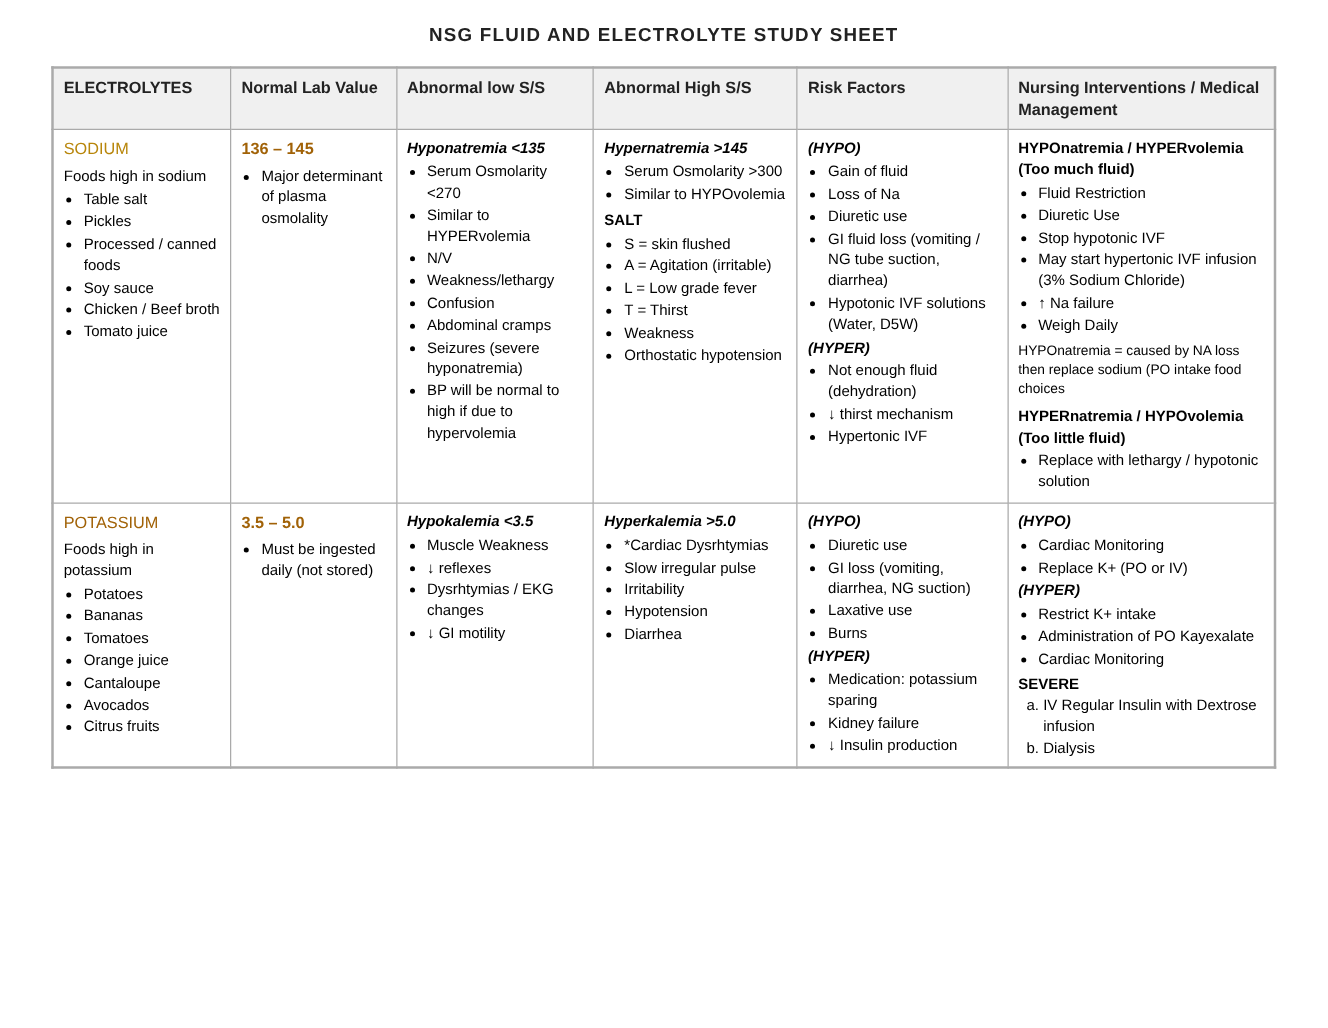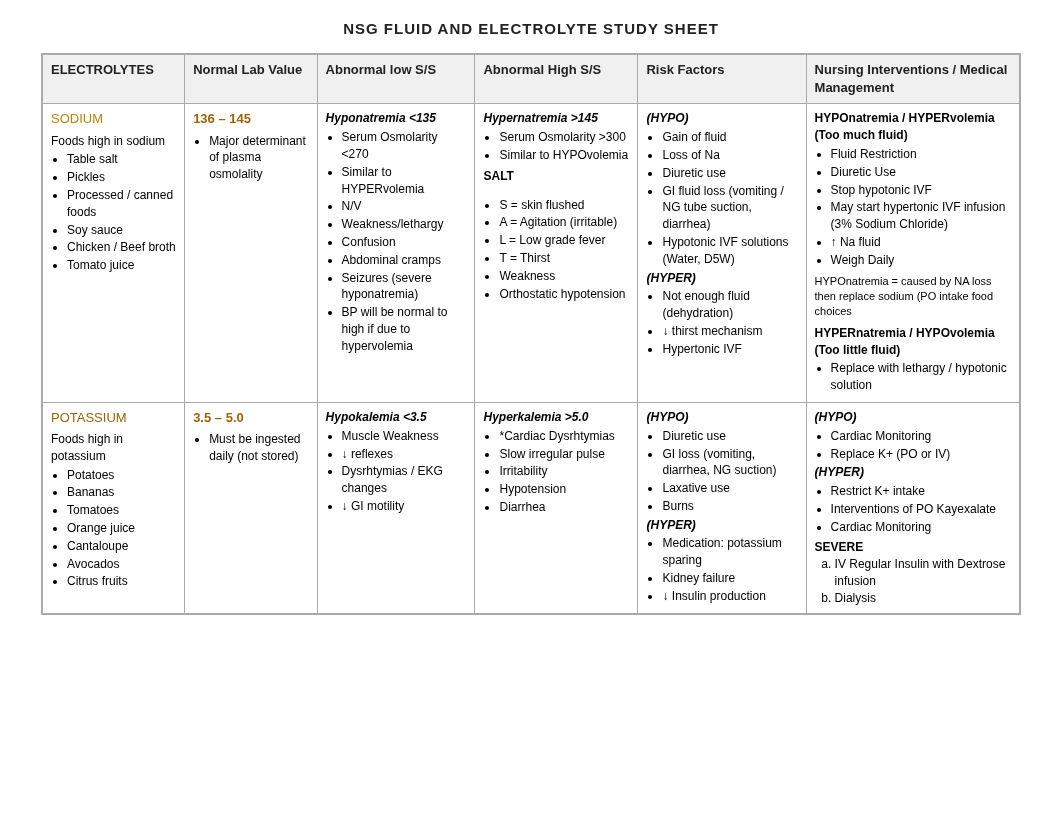--- a/index.html
+++ b/index.html
@@ -69,21 +69,21 @@
     }
 
     .hypo-label, .hyper-label {
       font-weight: bold;
       margin-bottom: 2px;
       font-style: italic;
     }
     .section-title {
       font-weight: bold;
       margin-top: 4px;
-      margin-bottom: 12px;
+      margin-bottom: 2px;
     }
 
     ul.bullet-list {
       list-style: disc;
       padding-left: 16px;
       margin: 2px 0;
     }
     ul.bullet-list li { margin-bottom: 1px; }
 
     .arrow-down::before { content: "↓ "; }
@@ -192,21 +192,21 @@
 
       <td>
         <span class="bold">HYPOnatremia /</span>
         <span class="bold">HYPERvolemia (Too much fluid)</span>
         <ul class="bullet-list">
           <li>Fluid Restriction</li>
           <li>Diuretic Use</li>
           <li>Stop hypotonic IVF</li>
           <li>May start hypertonic IVF infusion (3% Sodium Chloride)</li>
           <li>
-            <span class="arrow-up"></span><span>Na fluid</span>
+            <span class="arrow-up"></span><span>Na failure</span>
           </li>
           <li>Weigh Daily</li>
         </ul>
         <div style="margin: 5px 0; font-size:11px;">HYPOnatremia = caused by NA loss then replace sodium (PO intake food choices</div>
         <span class="bold">HYPERnatremia /</span>
         <span class="bold">HYPOvolemia (Too little fluid)</span>
         <ul class="bullet-list">
           <li>Replace with lethargy / hypotonic solution</li>
         </ul>
       </td>
@@ -280,21 +280,21 @@
 
       <td>
         <div class="hypo-label">(HYPO)</div>
         <ul class="bullet-list">
           <li>Cardiac Monitoring</li>
           <li>Replace K+ (PO or IV)</li>
         </ul>
         <div class="hyper-label">(HYPER)</div>
         <ul class="bullet-list">
           <li>Restrict K+ intake</li>
-          <li>Interventions of PO Kayexalate</li>
+          <li>Administration of PO Kayexalate</li>
           <li>Cardiac Monitoring</li>
         </ul>
         <div class="bold" style="margin-top: 4px;">SEVERE</div>
         <ol class="alpha-list">
           <li>IV Regular Insulin with Dextrose infusion</li>
           <li>Dialysis</li>
         </ol>
       </td>
     </tr>
   </tbody>

